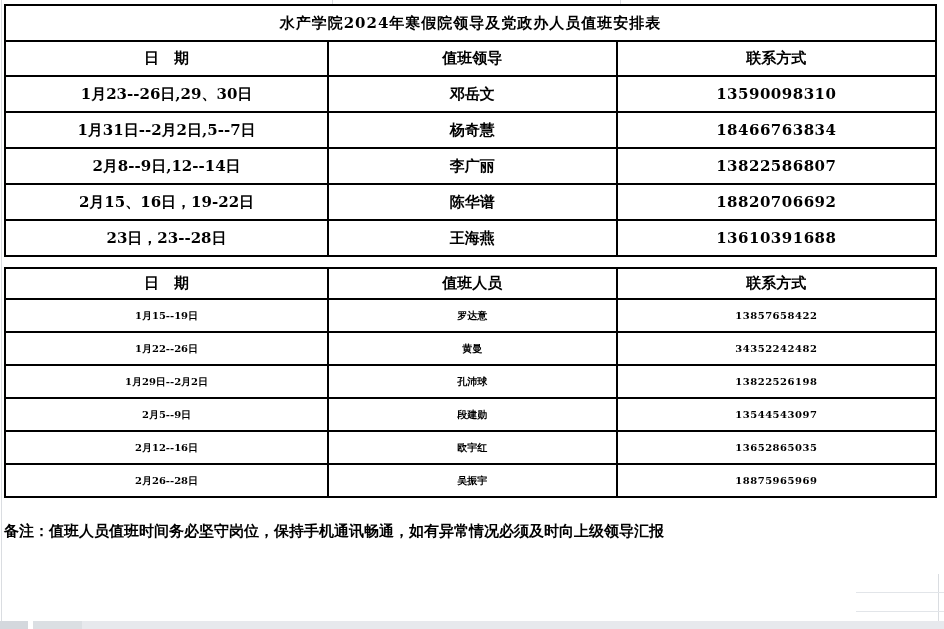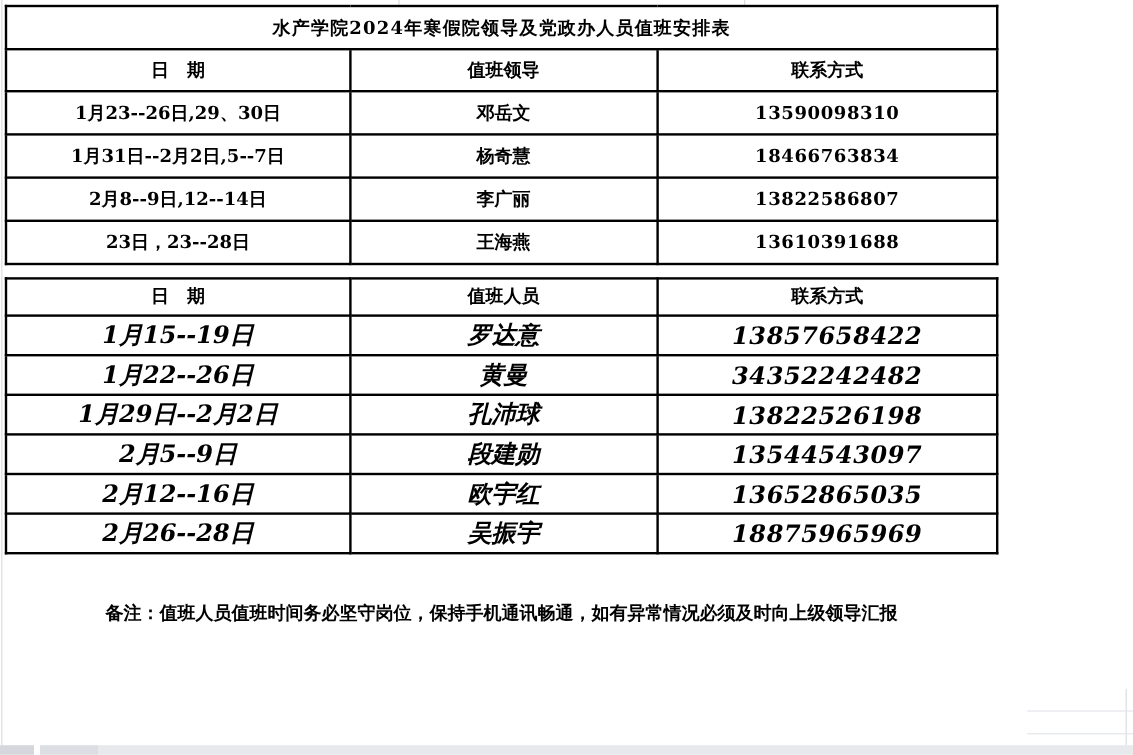--- a/index.html
+++ b/index.html
@@ -8,21 +8,21 @@
     background:#ffffff;
     font-family:"DejaVu Serif", serif;
     font-weight:bold;
     position:relative;
     overflow:hidden;
     color:#000;
   }
   .doc{
     position:absolute;
     left:4px;top:4px;
-    width:828px;
+    width:933px;
   }
   table{
     border-collapse:collapse;
     width:100%;
     table-layout:fixed;
   }
   td,th{
     border:2px solid #000;
     text-align:center;
     vertical-align:middle;
@@ -35,26 +35,25 @@
   col.c-name{width:31.0%;}
   col.c-phone{width:34.3%;}
   .title-cell{
     height:37px;
     font-size:23px;
     letter-spacing:1px;
   }
   table.t1 th{height:33px;font-size:15px;}
   table.t1 td{height:34px;font-size:15px;}
   table.t2 th{height:29px;font-size:15px;}
-  table.t2 td{height:31px;font-size:20px;font-style:italic;}
+  table.t2 td{height:31px;font-size:10px;}
   td[data-name="phone-cell"]{font-size:16px;letter-spacing:0.5px;}
   .tbl-gap{height:10px;}
   .note{
-    margin-top:40px;
-    text-align:center;
+    margin-top:24px;
     font-size:15px;
     font-weight:bold;
     white-space:nowrap;
   }
   
   .grid-left{
     position:absolute;left:1px;top:0;width:1px;height:621px;
     background:#dadde1;
   }
   .grid-tick-1,.grid-tick-2{
@@ -119,20 +118,25 @@
           <td data-name="date-cell">1月31日--2月2日,5--7日</td>
           <td data-name="name-cell">杨奇慧</td>
           <td data-name="phone-cell">18466763834</td>
         </tr>
         <tr data-name="table-row">
           <td data-name="date-cell">2月8--9日,12--14日</td>
           <td data-name="name-cell">李广丽</td>
           <td data-name="phone-cell">13822586807</td>
         </tr>
         <tr data-name="table-row">
+          <td data-name="date-cell">2月15、16日，19-22日</td>
+          <td data-name="name-cell">陈华谱</td>
+          <td data-name="phone-cell">18820706692</td>
+        </tr>
+        <tr data-name="table-row">
           <td data-name="date-cell">23日，23--28日</td>
           <td data-name="name-cell">王海燕</td>
           <td data-name="phone-cell">13610391688</td>
         </tr>
       </tbody>
   </table>
 
   <div class="tbl-gap" data-name="table-gap"></div>
 
   <table class="t2" data-name="staff-duty-table">

